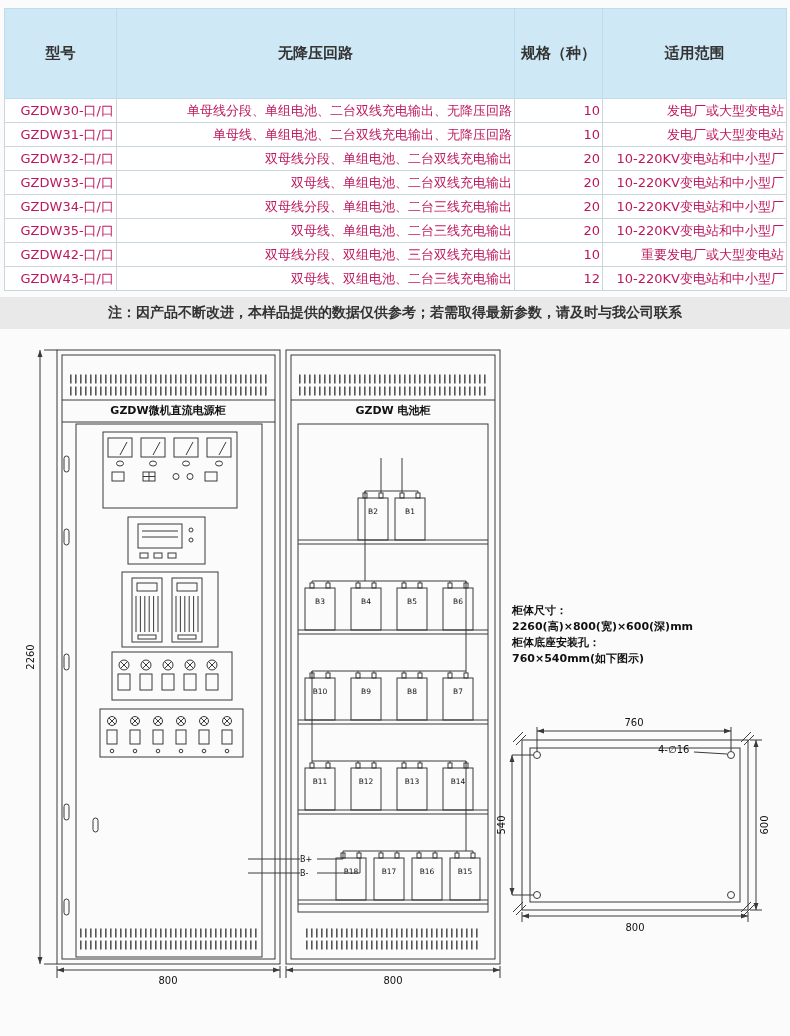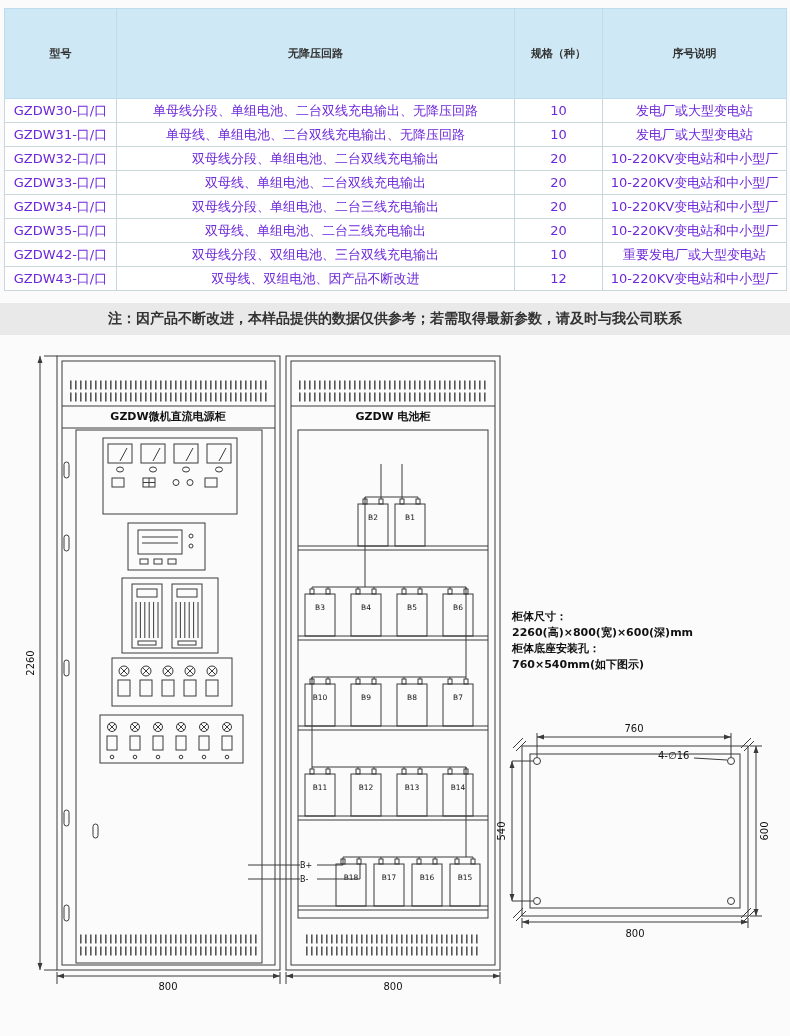--- a/index.html
+++ b/index.html
@@ -7,29 +7,29 @@
   body {
     width:790px; height:1036px; overflow:hidden;
     font-family:"DejaVu Sans","Liberation Sans",sans-serif;
   }
   .page { width:790px; height:1036px; position:relative; }
   table.spec {
     width:782px; margin:8px 4px 0; border-collapse:collapse; background:#fff;
     table-layout:fixed;
   }
   .spec th {
-    background:#cfe8f5; height:90px; font-size:11px; font-weight:bold;
+    background:#cfe8f5; height:90px; font-size:15px; font-weight:bold;
     color:#333; border:1px solid #bddcee; text-align:center;
   }
   .spec td {
-    border:1px solid #c9d6dd; height:24px; text-align:center;
-    font-size:13px; color:#6d28d9; padding:0 2px; white-space:nowrap; overflow:hidden;
+    border:1px solid #c9d6dd; height:24px; text-align:right;
+    font-size:13px; color:#be185d; padding:0 2px; white-space:nowrap; overflow:hidden;
   }
   .note {
-    margin-top:12px; background:#e9e9e9; padding:7px 10px; text-align:center;
+    margin-top:6px; background:#e9e9e9; padding:7px 10px; text-align:center;
     font-weight:bold; font-size:14px; color:#333;
   }
   .diagram { margin-top:3px; }
   svg { display:block; }
   svg text { font-family:"DejaVu Sans","Liberation Sans",sans-serif; }
 </style>
 </head>
 <body>
 
 <div class="page">
@@ -39,21 +39,21 @@
         <col style="width:112px">
         <col style="width:398px">
         <col style="width:88px">
         <col style="width:184px">
       </colgroup>
     <thead>
       <tr>
         <th>型号</th>
         <th>无降压回路</th>
         <th>规格（种）</th>
-        <th>序号说明</th>
+        <th>适用范围</th>
       </tr>
     </thead>
     <tbody>
       <tr>
           <td>GZDW30-口/口</td>
           <td>单母线分段、单组电池、二台双线充电输出、无降压回路</td>
           <td>10</td>
           <td>发电厂或大型变电站</td>
         </tr>
       <tr>
@@ -87,21 +87,21 @@
           <td>10-220KV变电站和中小型厂</td>
         </tr>
       <tr>
           <td>GZDW42-口/口</td>
           <td>双母线分段、双组电池、三台双线充电输出</td>
           <td>10</td>
           <td>重要发电厂或大型变电站</td>
         </tr>
       <tr>
           <td>GZDW43-口/口</td>
-          <td>双母线、双组电池、因产品不断改进</td>
+          <td>双母线、双组电池、二台三线充电输出</td>
           <td>12</td>
           <td>10-220KV变电站和中小型厂</td>
         </tr>
     </tbody>
   </table>
 
   <div class="note">注：因产品不断改进，本样品提供的数据仅供参考；若需取得最新参数，请及时与我公司联系</div>
 
   <div class="diagram">
     <svg width="790" height="656" viewBox="0 0 790 656">

